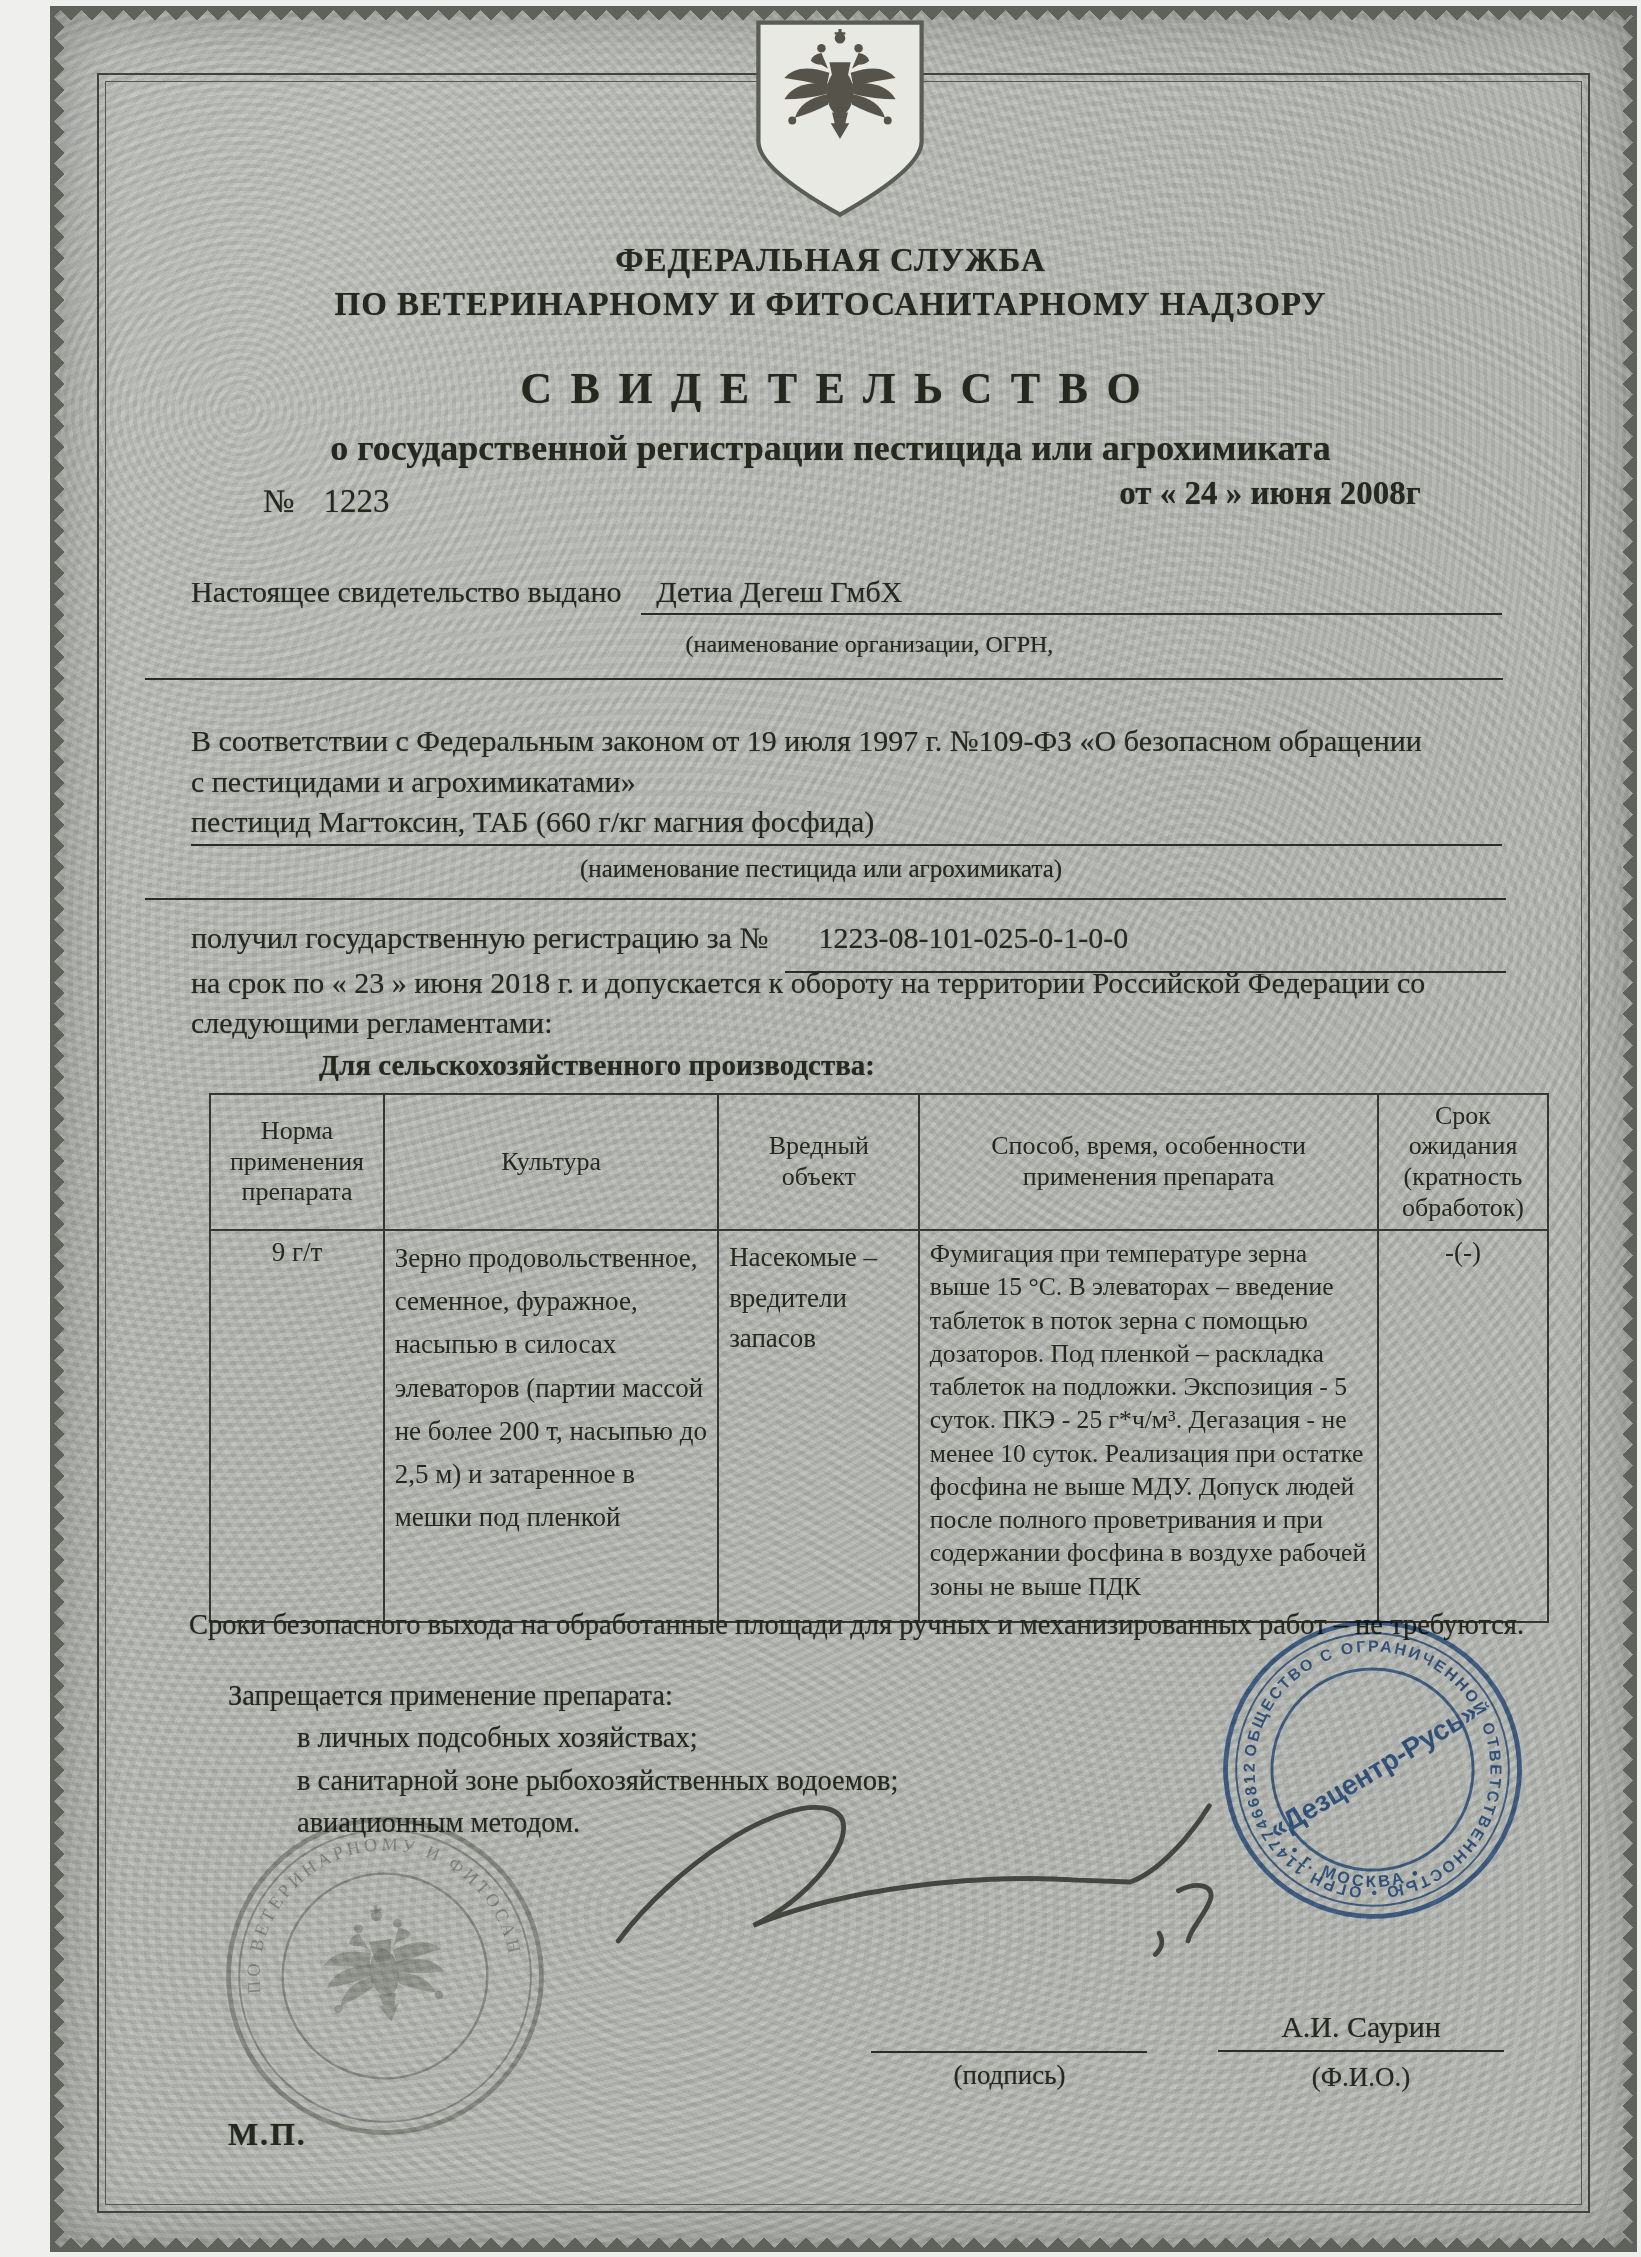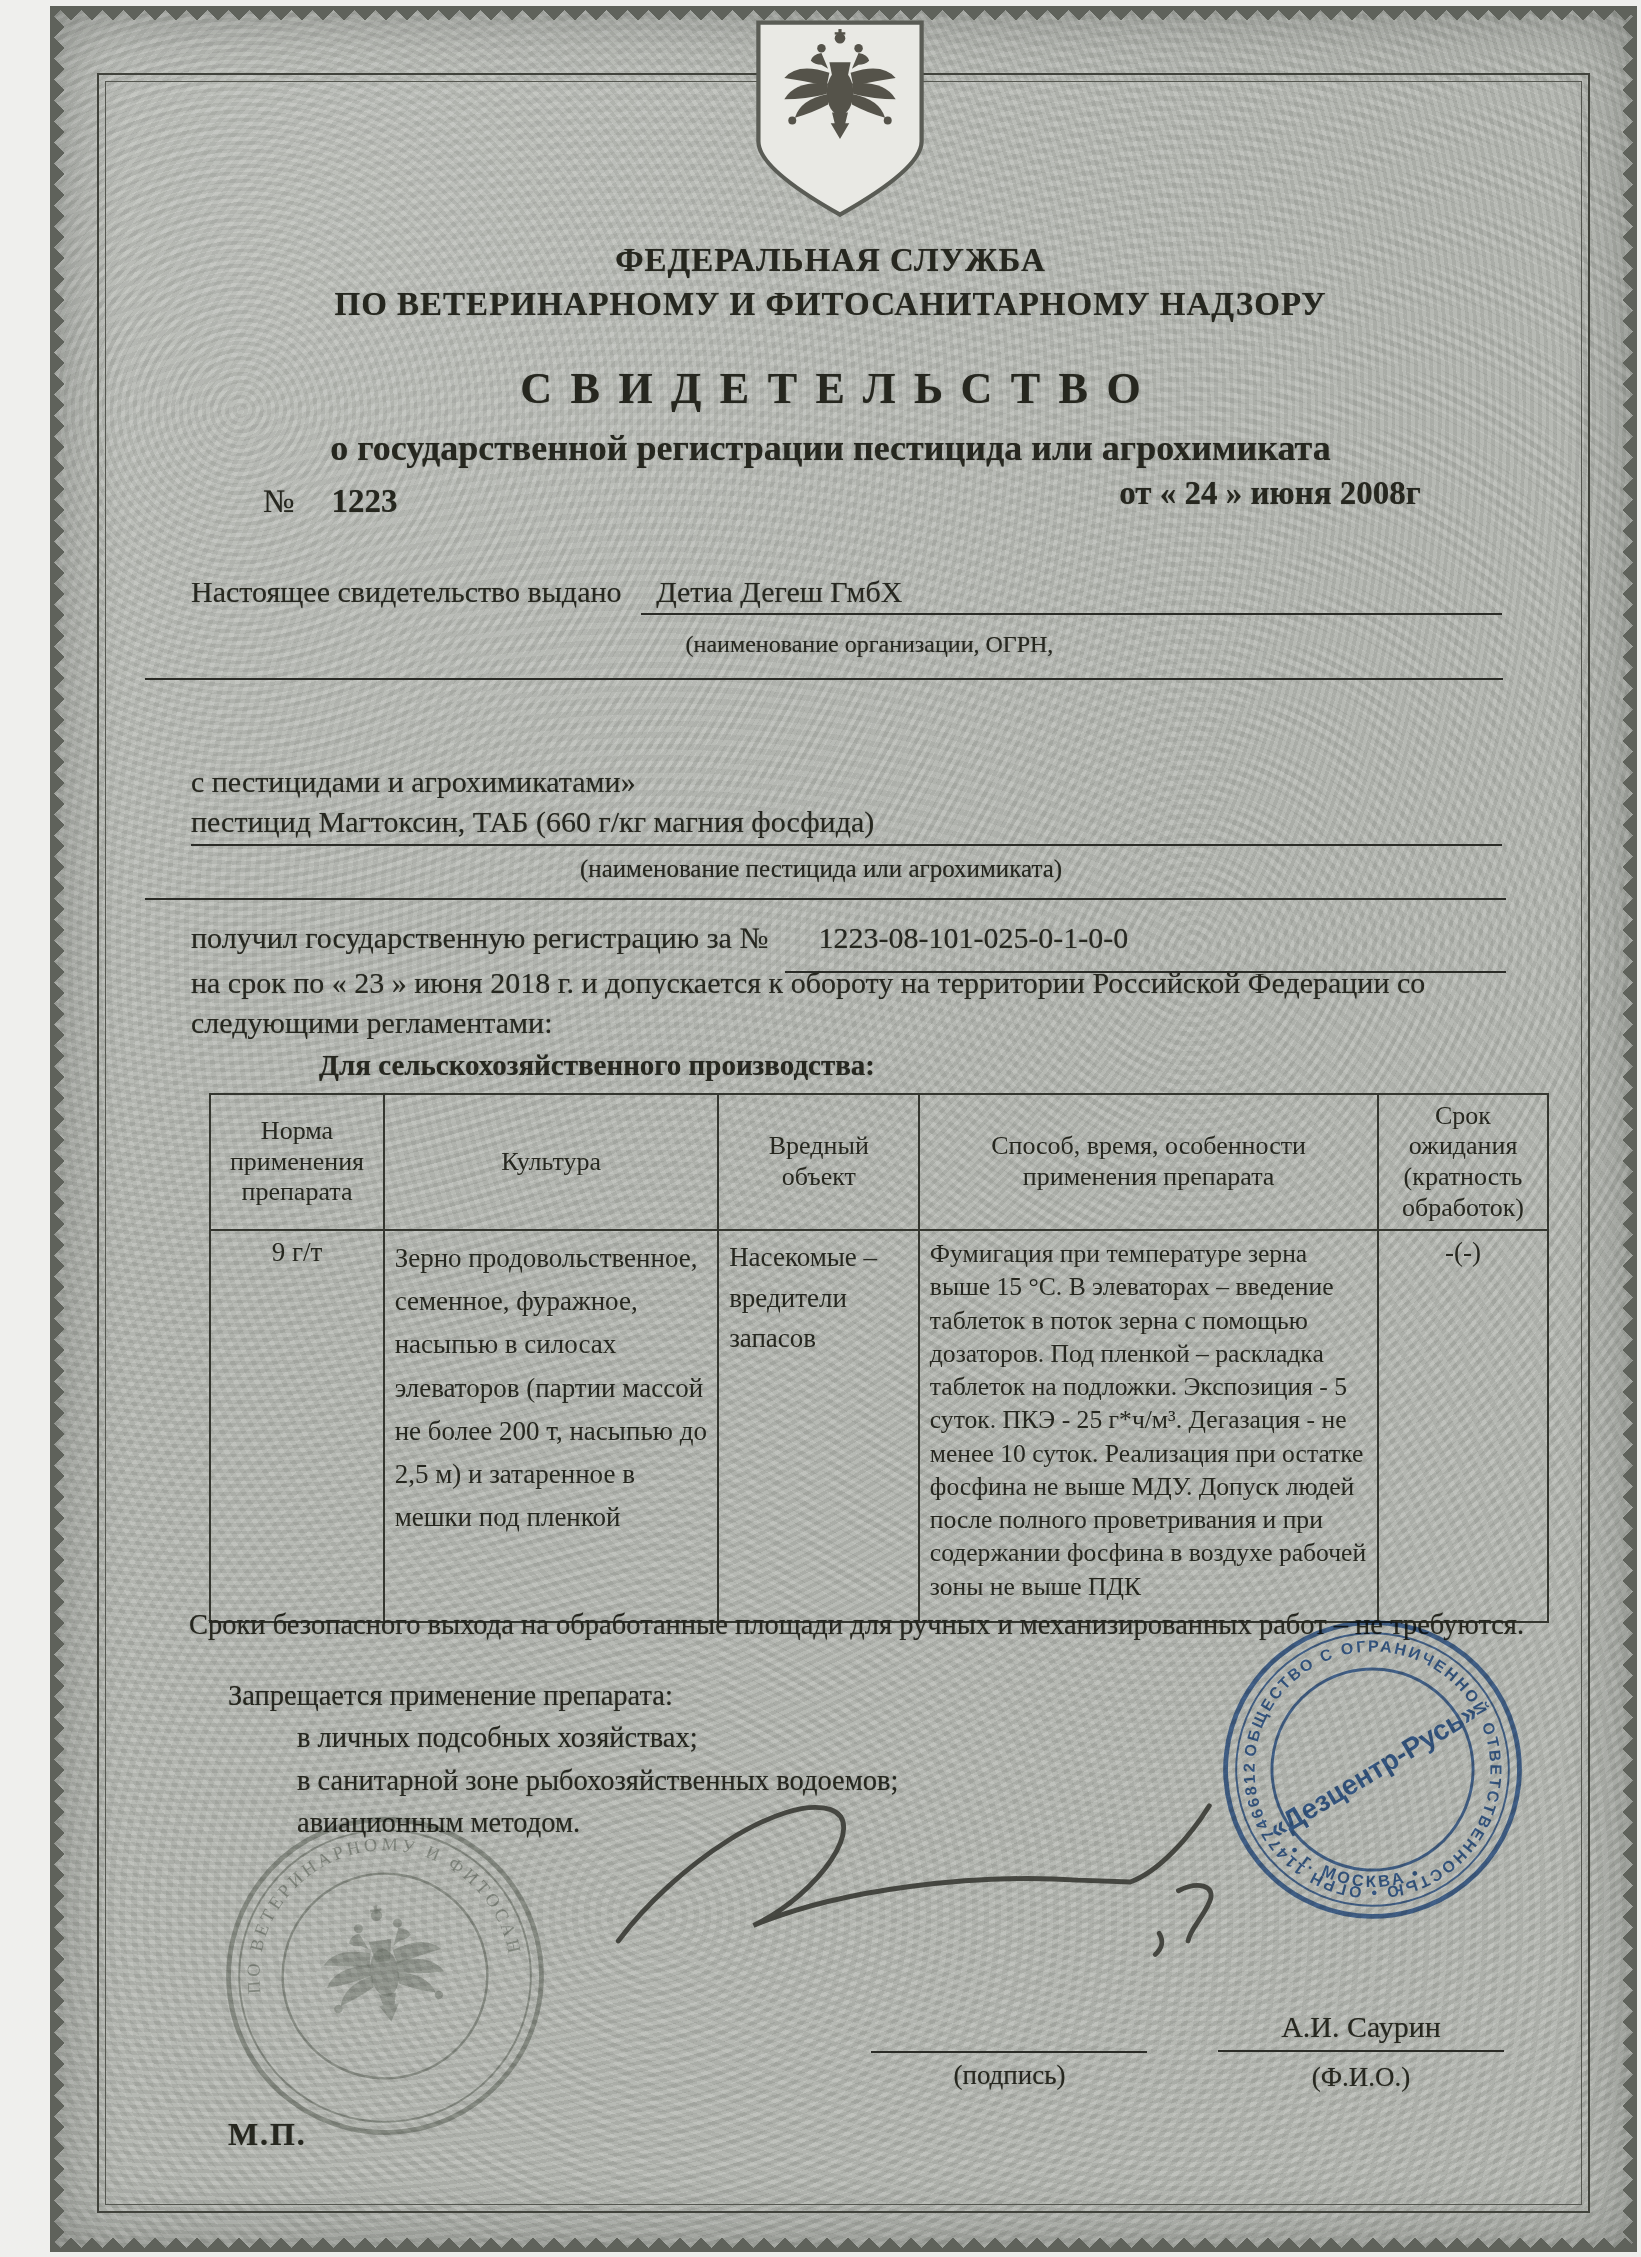--- a/index.html
+++ b/index.html
@@ -28,21 +28,21 @@
     background-size:21px 21px;background-repeat:repeat-y;background-position:right top;}
   .frame{position:absolute;left:97px;top:73px;width:1489px;height:2136px;border:2.9px solid #41433c;z-index:1;}
   .frame::after{content:"";position:absolute;inset:5.8px;border:1.9px solid #555750;}
   .txt{position:absolute;z-index:2;white-space:nowrap;text-shadow:0 0 1px rgba(42,43,38,.55);}
   .center{text-align:center;}
   .shield{position:absolute;left:755px;top:19.3px;width:170px;height:201px;z-index:5;}
   .agency{left:145px;width:1371px;top:239px;font-weight:700;font-size:33px;line-height:1.32;letter-spacing:1px;}
   .cert-title{left:145px;width:1371px;top:363px;font-weight:700;font-size:44px;letter-spacing:.42em;text-indent:.42em;}
   .cert-sub{left:145px;width:1371px;top:427px;font-weight:700;font-size:36px;}
   .num-row{left:263px;top:483px;font-size:33px;}
-  .num-row .num{margin-left:37px;font-weight:bold;}
+  .num-row .num{margin-left:29px;}
   .date-line{left:1043px;width:454px;top:475px;font-weight:700;font-size:33px;text-align:center;}
   .issued-row{left:191px;width:1311px;top:575px;display:flex;font-size:30px;}
   .issued-prefix{padding-right:19.3px;}
   .issued-holder{flex:1;border-bottom:2.9px solid #2b2c27;padding-left:15.4px;padding-bottom:3.9px;}
   .caption-org{left:599px;width:541px;top:631px;font-size:24px;text-align:center;}
   .rule-1{position:absolute;left:145px;width:1358px;top:678px;border-top:2.9px solid #2b2c27;z-index:2;}
   .caption-fio{left:145px;width:1358px;top:684px;font-size:25px;text-align:center;}
   .legal-1{left:191px;top:724px;font-size:30px;}
   .legal-2{left:191px;top:765px;font-size:30px;}
   .pesticide-row{left:191px;width:1311px;top:805px;font-size:30px;border-bottom:2.9px solid #2b2c27;padding-bottom:4.8px;}
@@ -139,20 +139,21 @@
   </div>
   <div class="txt date-line">от « 24 » июня 2008г</div>
 
   <div class="txt issued-row">
     <span class="issued-prefix">Настоящее свидетельство выдано</span>
     <span class="issued-holder">Детиа Дегеш ГмбХ</span>
   </div>
   <div class="txt caption-org">(наименование организации, ОГРН,</div>
   <div class="rule-1"></div>
 
+  <div class="txt legal-1">В соответствии с Федеральным законом от 19 июля 1997 г. №109-ФЗ «О безопасном обращении</div>
   <div class="txt legal-2">с пестицидами и  агрохимикатами»</div>
   <div class="txt pesticide-row">пестицид  Магтоксин, ТАБ (660 г/кг магния фосфида)</div>
   <div class="txt caption-pest">(наименование пестицида или агрохимиката)</div>
   <div class="rule-2"></div>
 
   <div class="txt reg-row">
     <span class="reg-prefix">получил государственную регистрацию за №</span>
     <span class="reg-number">1223-08-101-025-0-1-0-0</span>
   </div>
   <div class="txt term-1">на срок по « 23 » июня 2018 г. и допускается к обороту  на территории Российской Федерации со</div>

